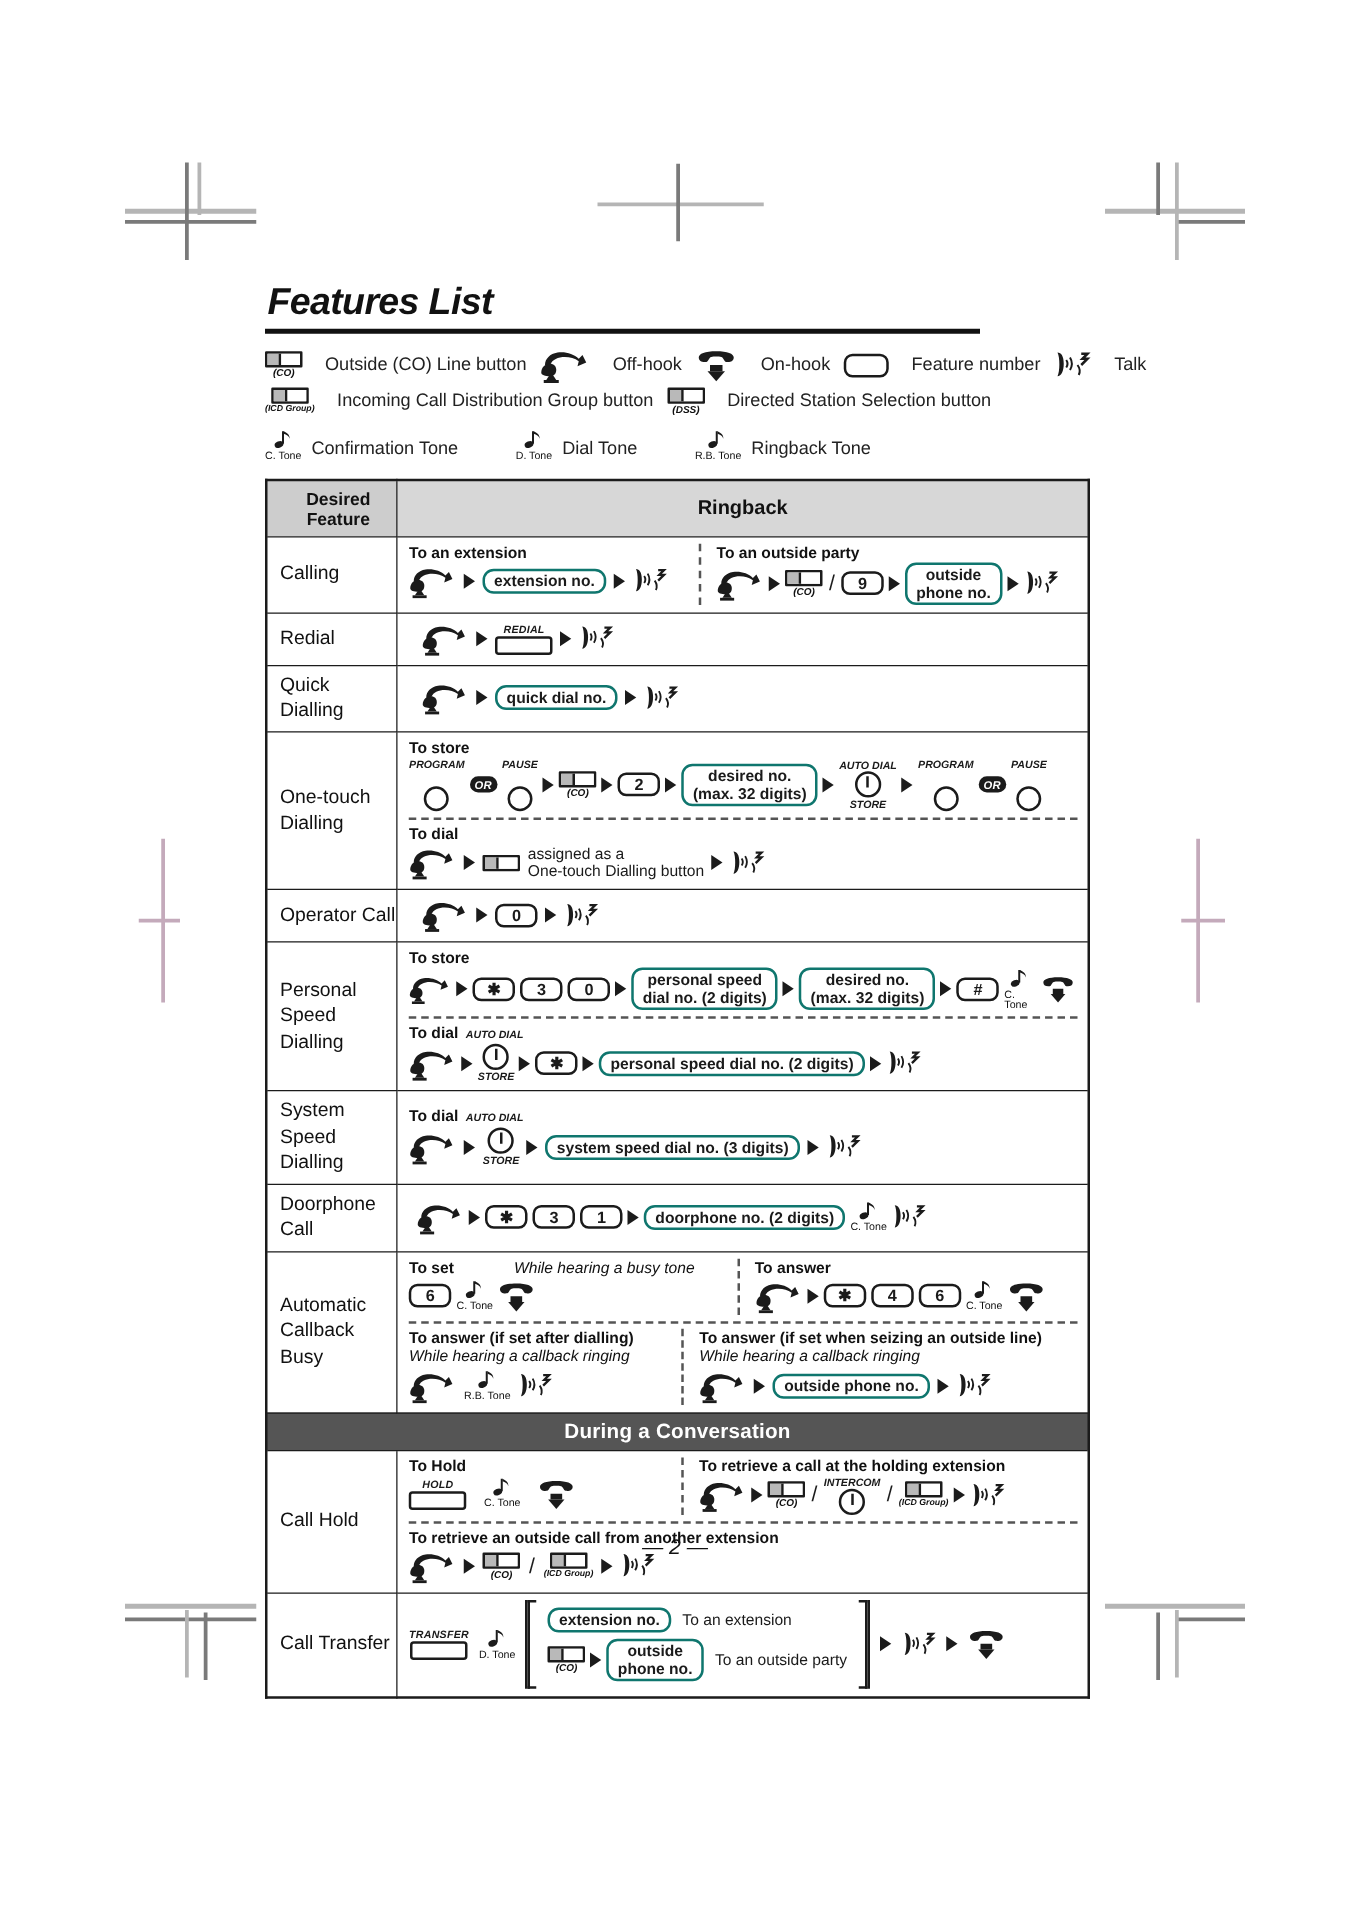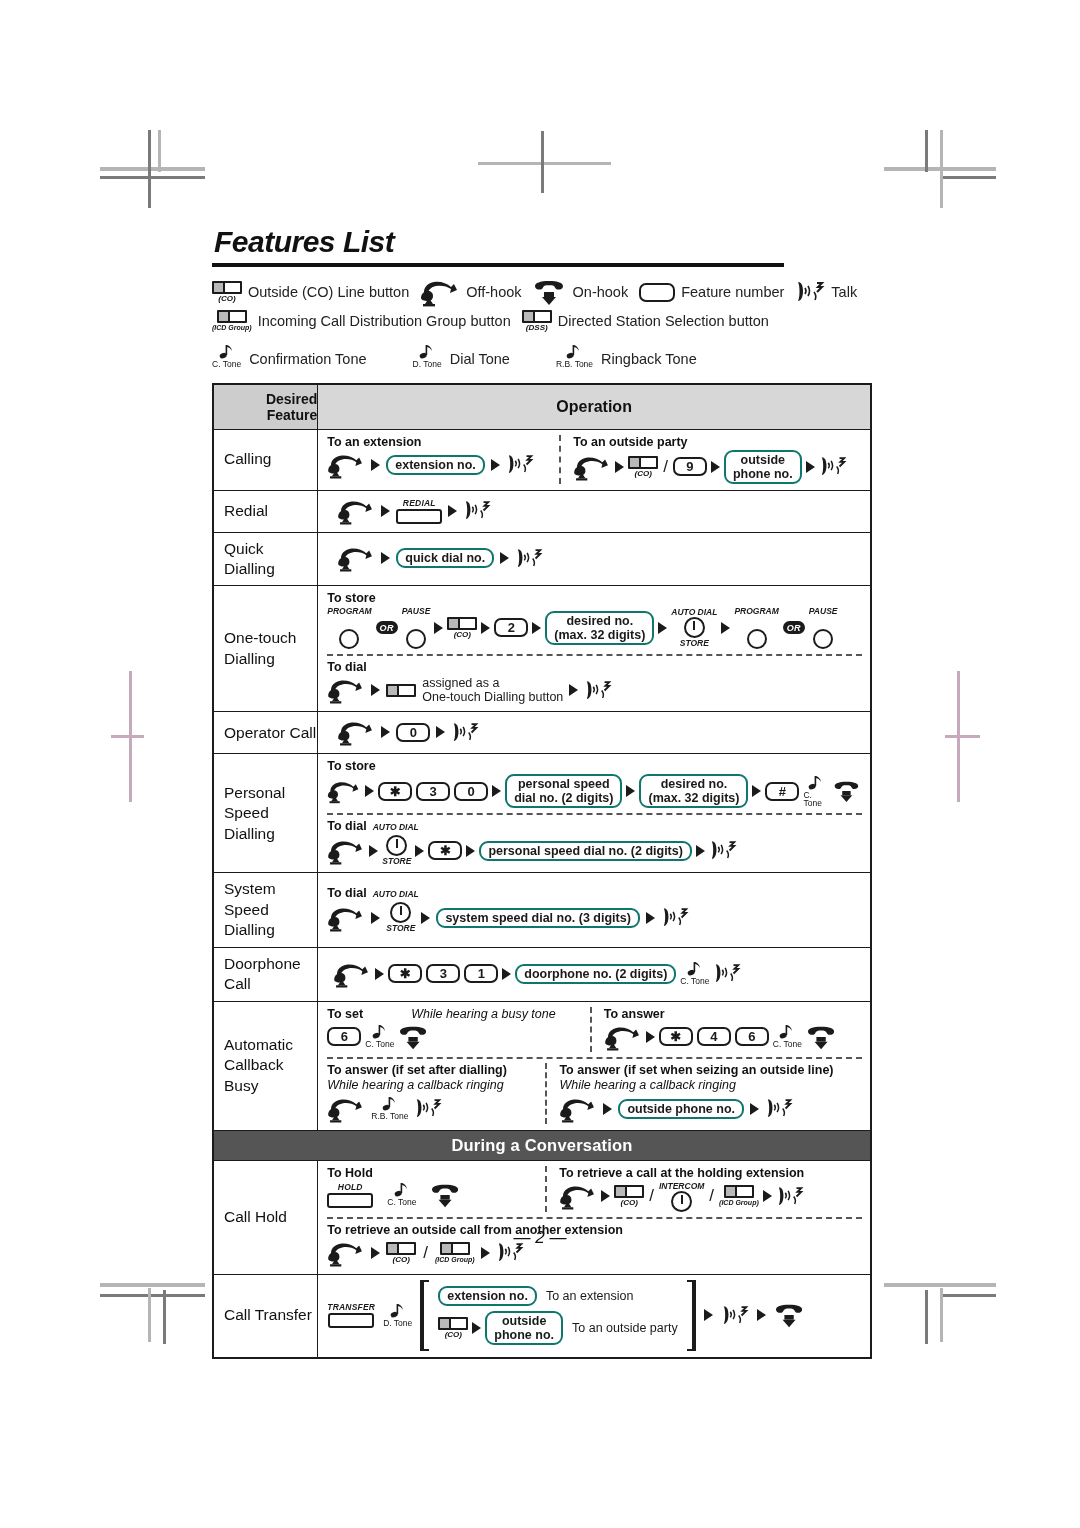--- a/index.html
+++ b/index.html
@@ -25,21 +25,21 @@
     font-size:30px; font-weight:bold; font-style:italic;
     letter-spacing:-0.5px; color:#111;
     margin:0 0 4px 2px;
   }
   .title-rule { height:4px; background:#111; width:100%; margin-bottom:9px; }
 
   
   .legend { font-size:14.5px; color:#222; }
   .legend-row { display:flex; align-items:center; flex-wrap:nowrap; margin-bottom:2px; }
   .legend-item { display:flex; align-items:center; margin-right:11px; white-space:nowrap; }
-  .legend-item .lbl { margin-left:6px; font-size:14.5px; }
+  .legend-item .lbl { margin-left:18px; font-size:14.5px; }
   .legend-tones { display:flex; align-items:flex-end; margin-top:12px; }
   .legend-tone { display:flex; align-items:flex-end; margin-right:46px; }
   .legend-tone .lbl { margin-left:8px; font-size:14.5px; padding-bottom:2px; }
 
   
   .linebtn { display:inline-flex; flex-direction:column; align-items:center; }
   .linebtn .body {
     width:30px; height:13px; border:2px solid #1b1b1b; border-radius:1px;
     display:flex; background:#fff;
   }
@@ -111,21 +111,21 @@
 
   
   table.flist {
     width:660px; border-collapse:collapse; margin-top:14px;
     border:2px solid #1b1b1b; background:#fff;
   }
   table.flist td, table.flist th { border:1.5px solid #1b1b1b; }
 
   th.hdr-feature {
     background:#cdcdcd; color:#111; font-size:14px; font-weight:bold;
-    text-align:right; padding:6px 0 6px 10px; width:135px;
+    text-align:center; padding:6px 0 6px 10px; width:135px;
   }
   th.hdr-op {
     background:#d7d7d7; color:#111; font-size:16px; font-weight:bold;
     text-align:center; padding:6px 0;
   }
   td.section {
     background:#555555; color:#ffffff; font-size:16.5px; font-weight:bold;
     text-align:center; padding:5px 0; letter-spacing:0.2px;
   }
   td.feature {
@@ -320,21 +320,21 @@
         </span>
         <span class="lbl">Ringback Tone</span>
       </div>
     </div>
   </div>
 
   <table class="flist">
     <tbody>
         <tr>
       <th class="hdr-feature">Desired Feature</th>
-      <th class="hdr-op">Operation</th>
+      <th class="hdr-op">Ringback</th>
     </tr>
 
 
     <tr>
       <td class="feature">Calling</td>
       <td class="op">
         <div class="op-split">
           <div class="col left">
             <div class="op-label">To an extension</div>
             <div class="seq">

